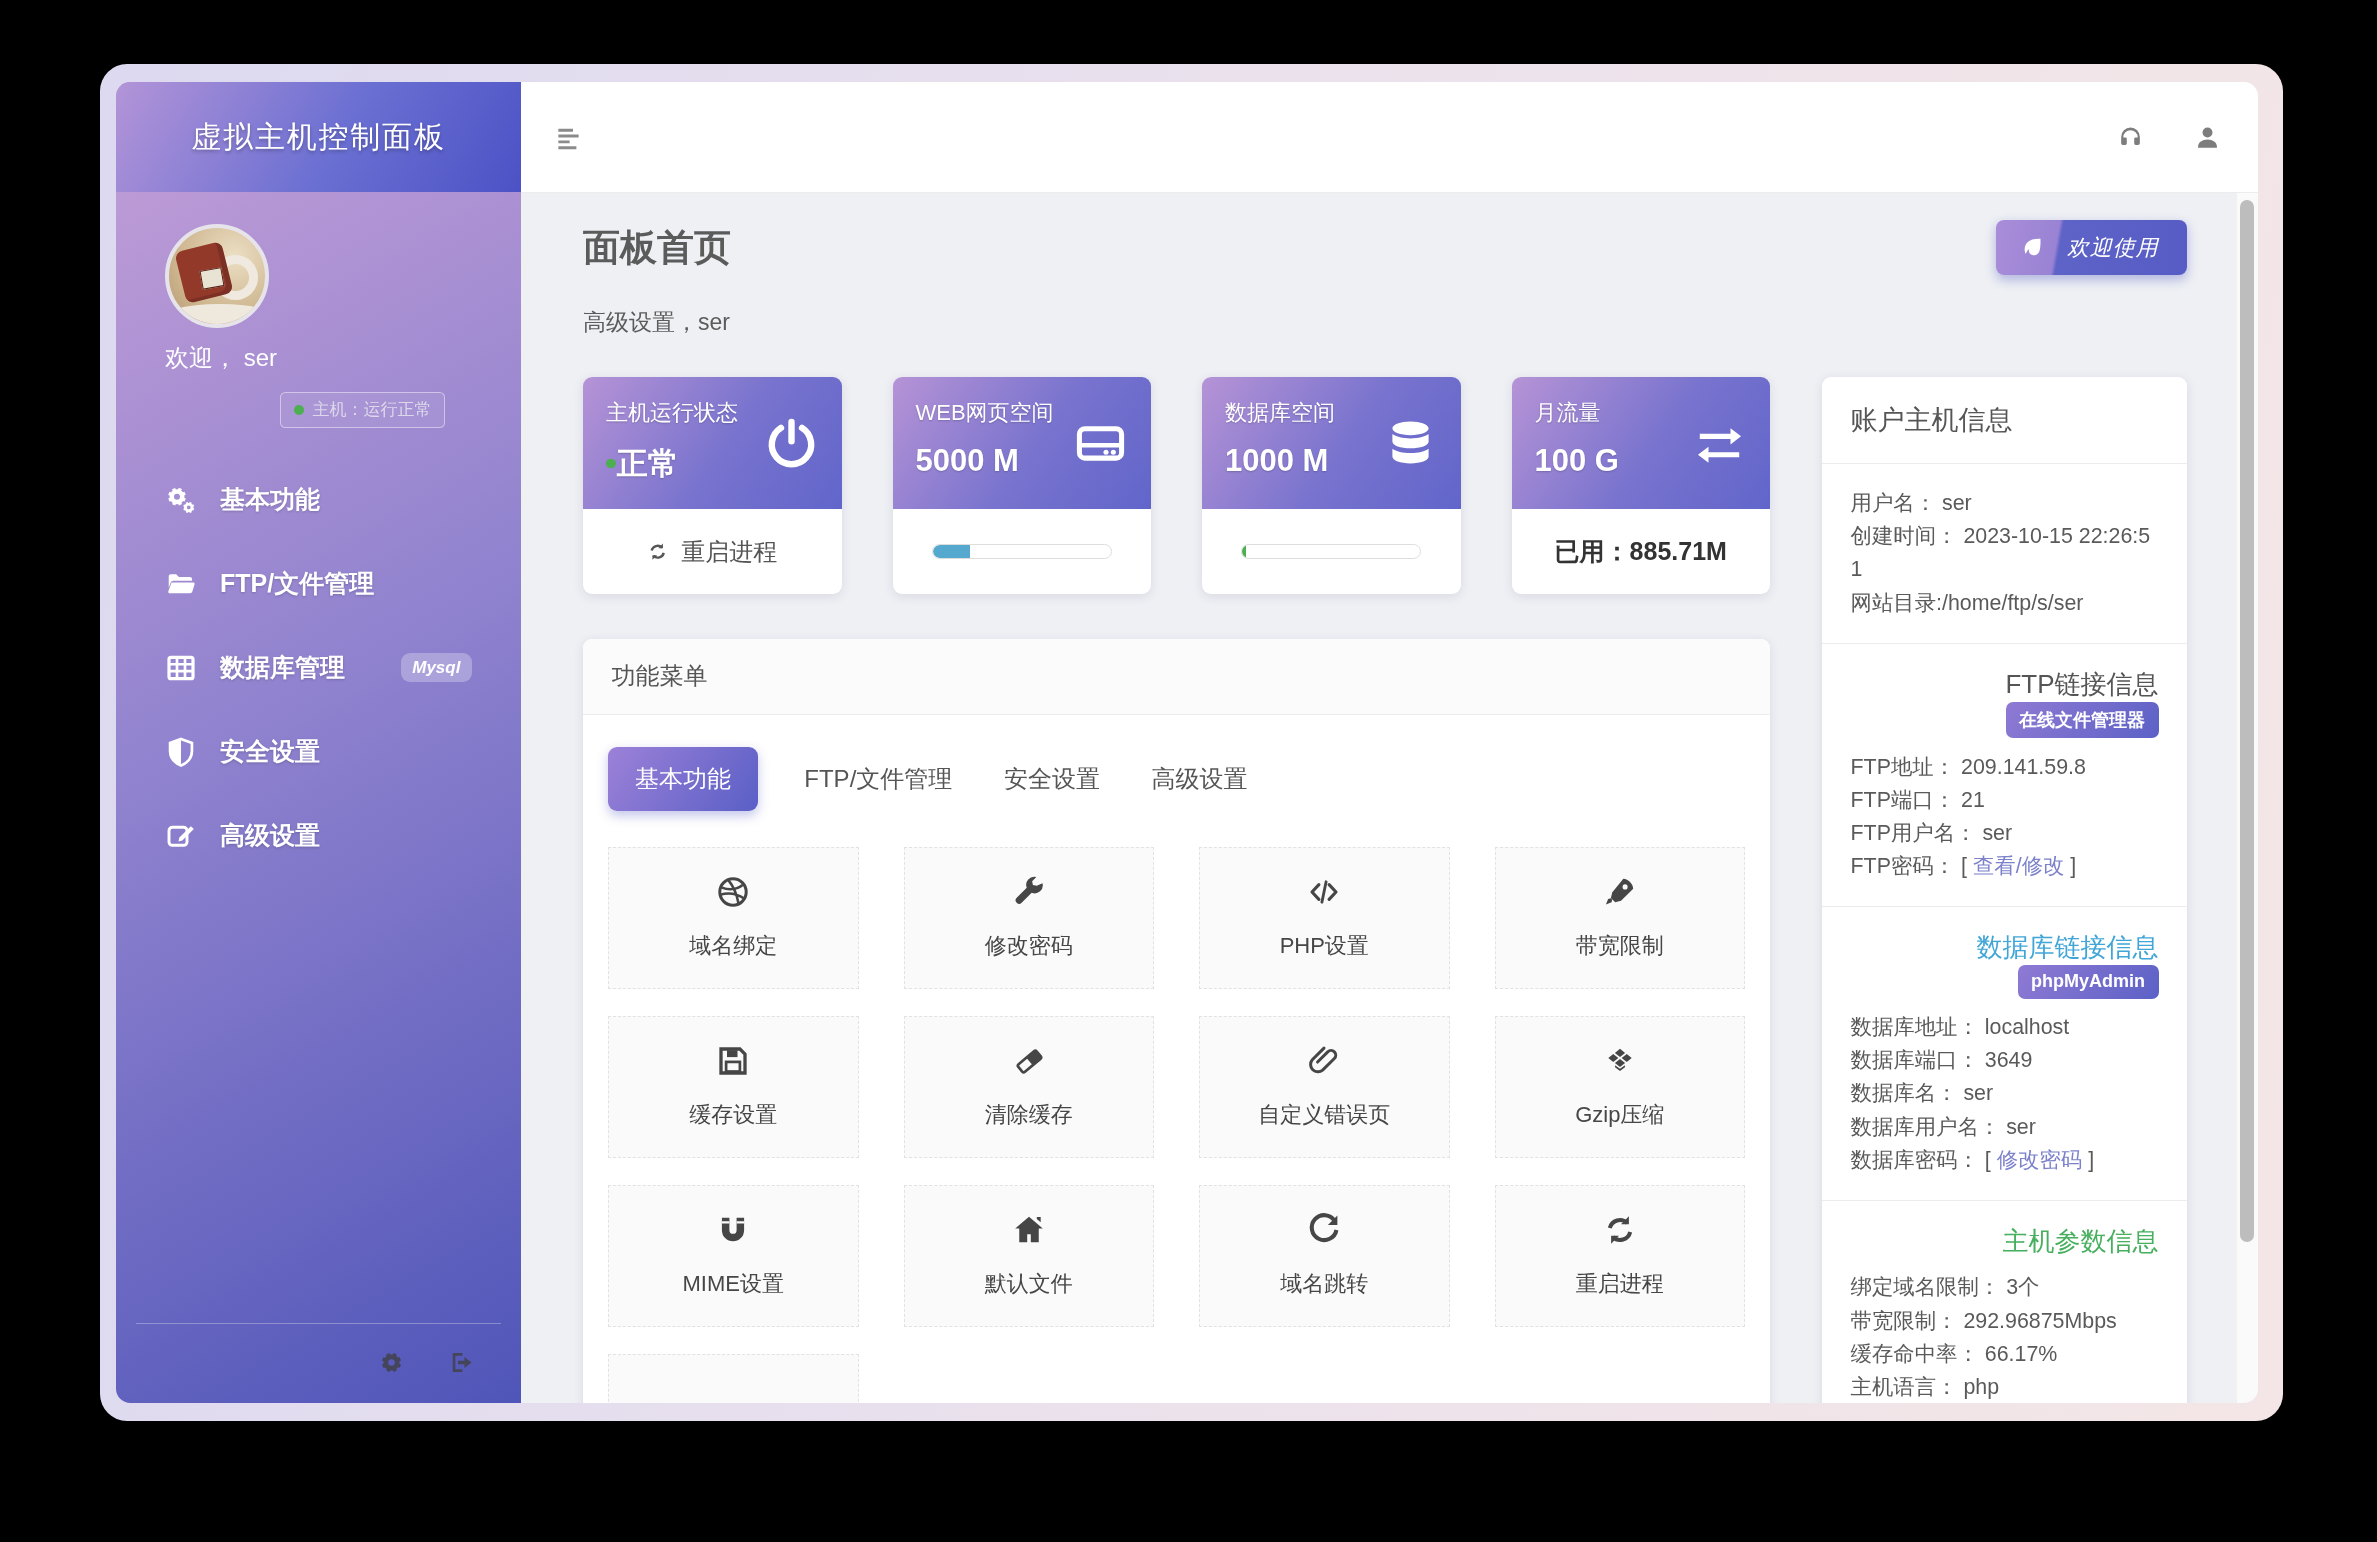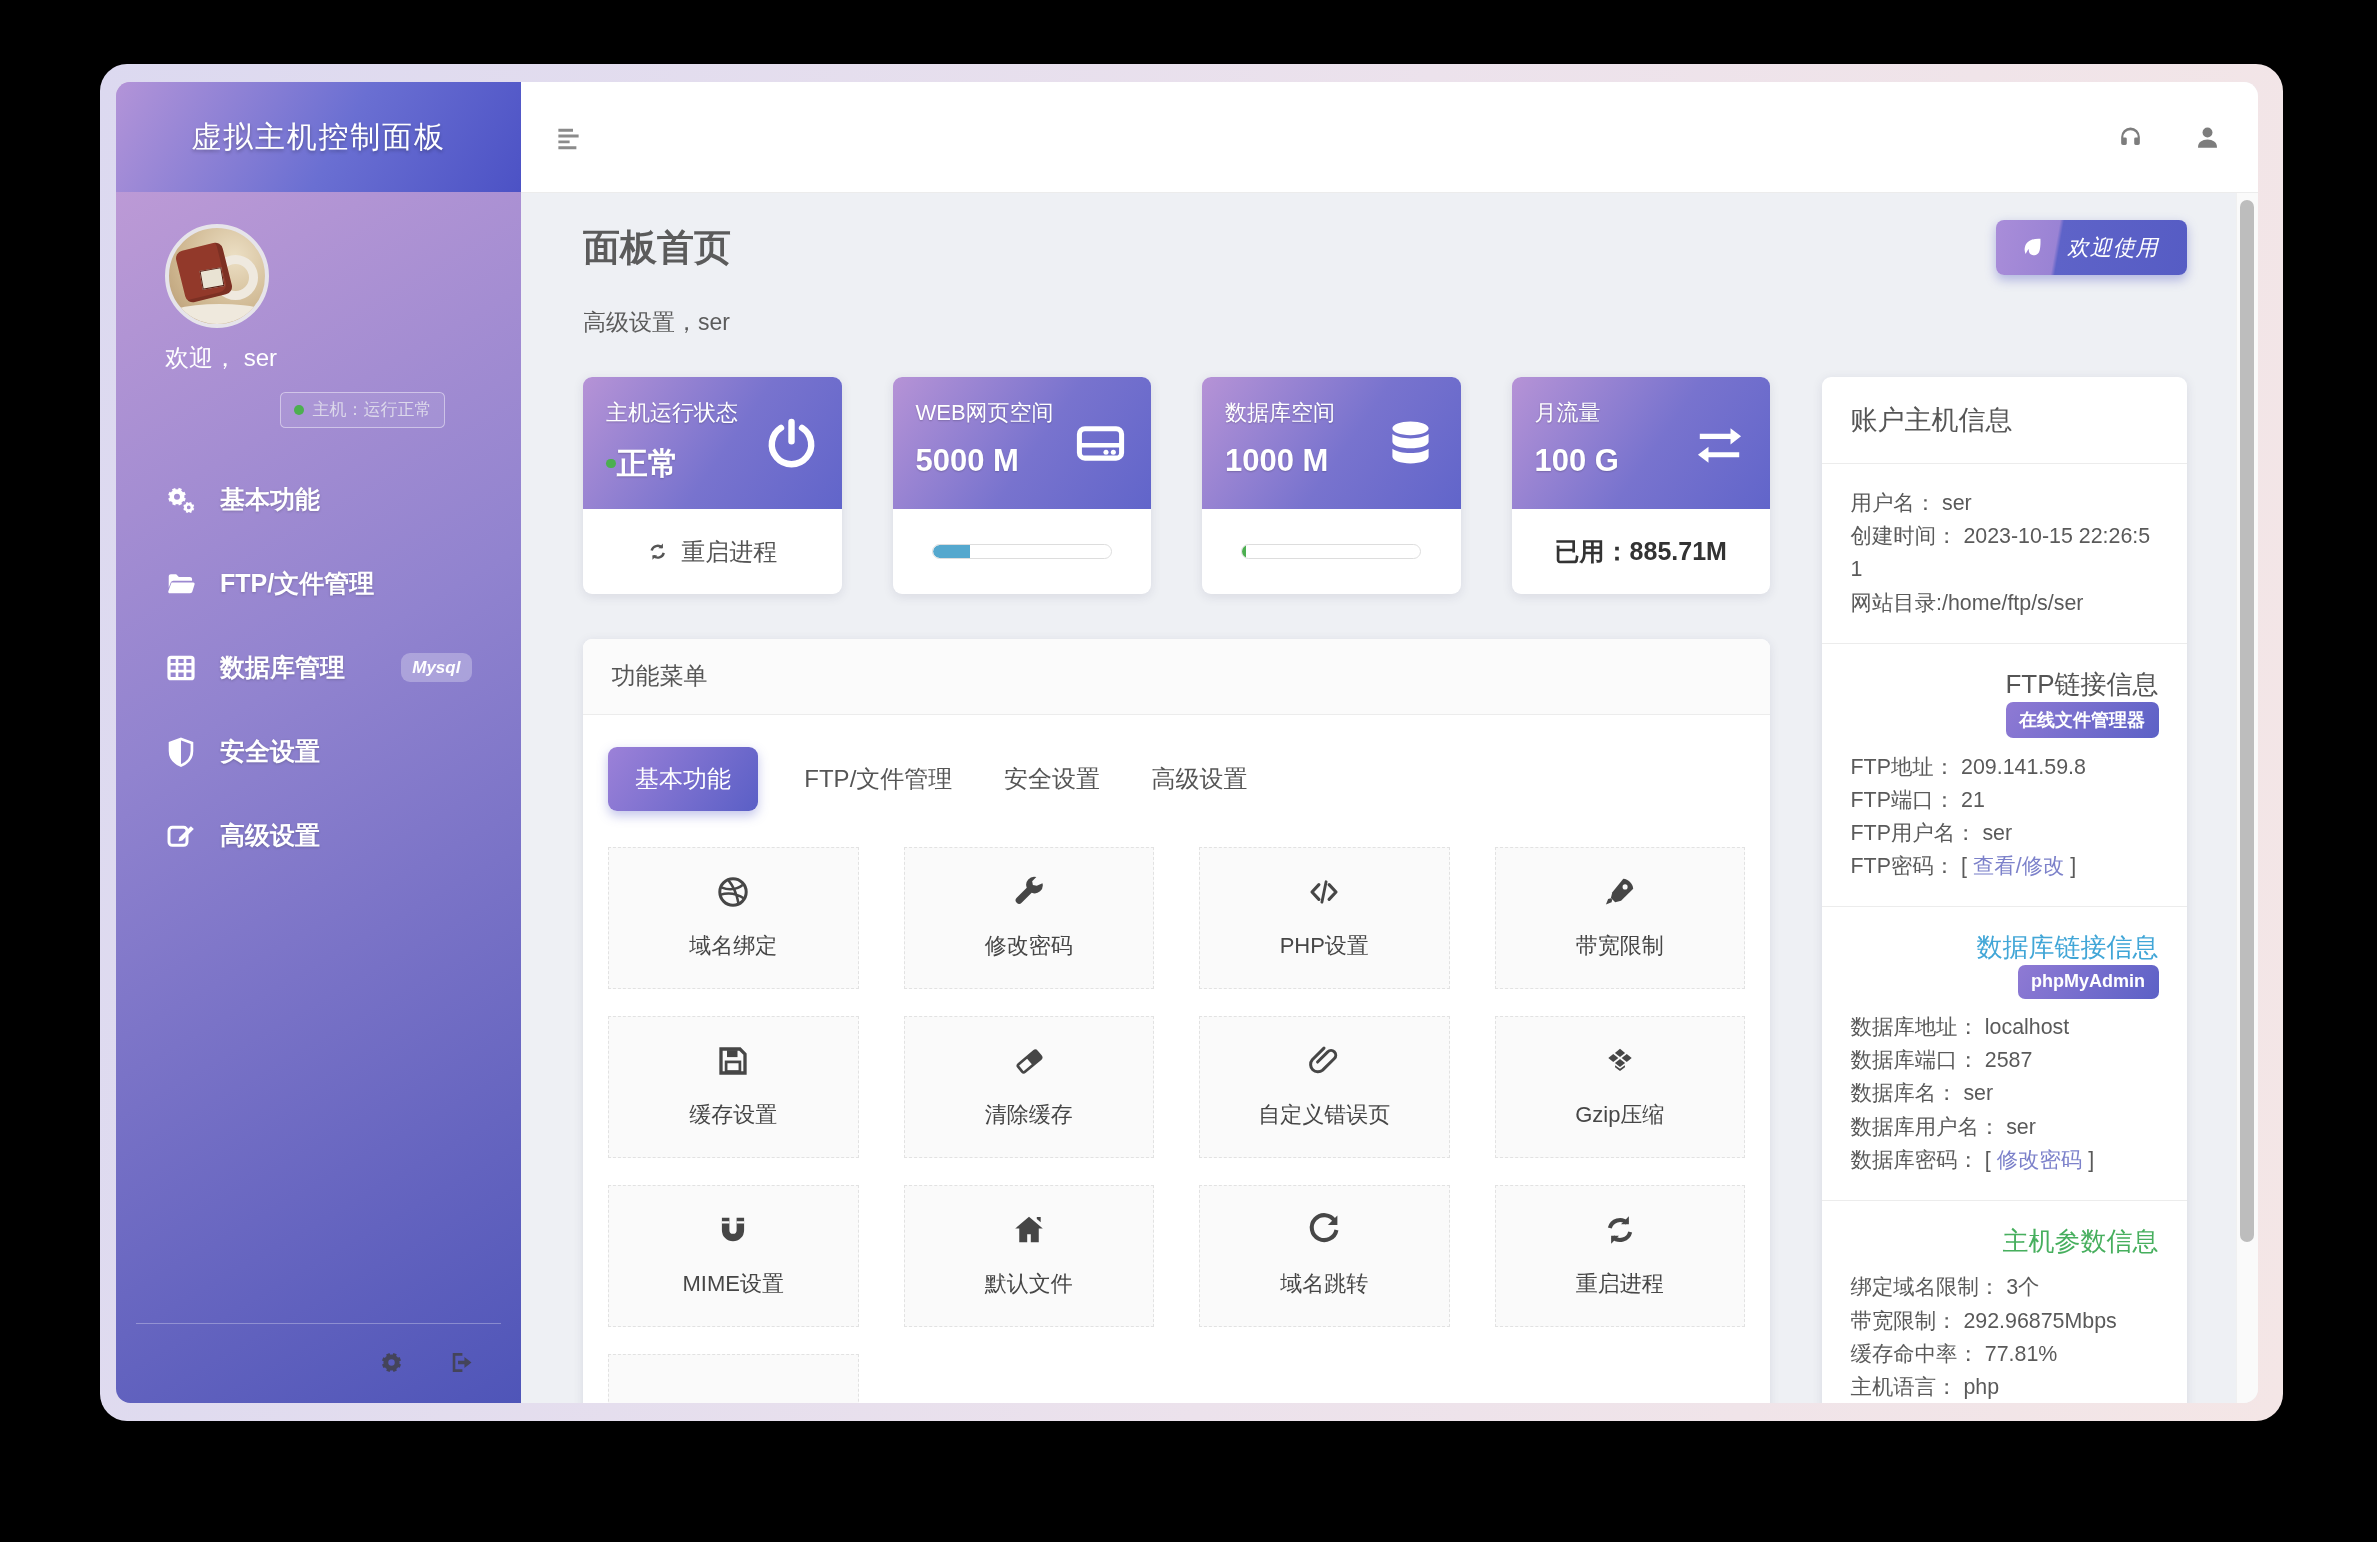--- a/index.html
+++ b/index.html
@@ -534,21 +534,21 @@
                     <div class="acct-heading">
                       <span style="color: rgb(65, 166, 215);">数据库链接信息</span>
                       <span class="acct-badge">phpMyAdmin</span>
                     </div>
                     <div>
 
                     <div class="acct-row">
                           <span>数据库地址： localhost</span>
                         </div>
                       <div class="acct-row">
-                          <span>数据库端口： 2587</span>
+                          <span>数据库端口： 3649</span>
                         </div>
                       <div class="acct-row">
                           <span>数据库名： ser</span>
                         </div>
                       <div class="acct-row">
                           <span>数据库用户名： ser</span>
                         </div>
                       <div class="acct-row">
                           <span>数据库密码： [ </span><span class="acct-link">修改密码</span><span> ]</span>
                         </div>
@@ -561,21 +561,21 @@
                     </div>
                     <div>
 
                     <div class="acct-row">
                           <span>绑定域名限制： 3个</span>
                         </div>
                       <div class="acct-row">
                           <span>带宽限制： 292.96875Mbps</span>
                         </div>
                       <div class="acct-row">
-                          <span>缓存命中率： 77.81%</span>
+                          <span>缓存命中率： 66.17%</span>
                         </div>
                       <div class="acct-row">
                           <span>主机语言： php</span>
                         </div>
                     </div>
                   </div>
                 </div>
               <div class="php-row">
                 
                 

